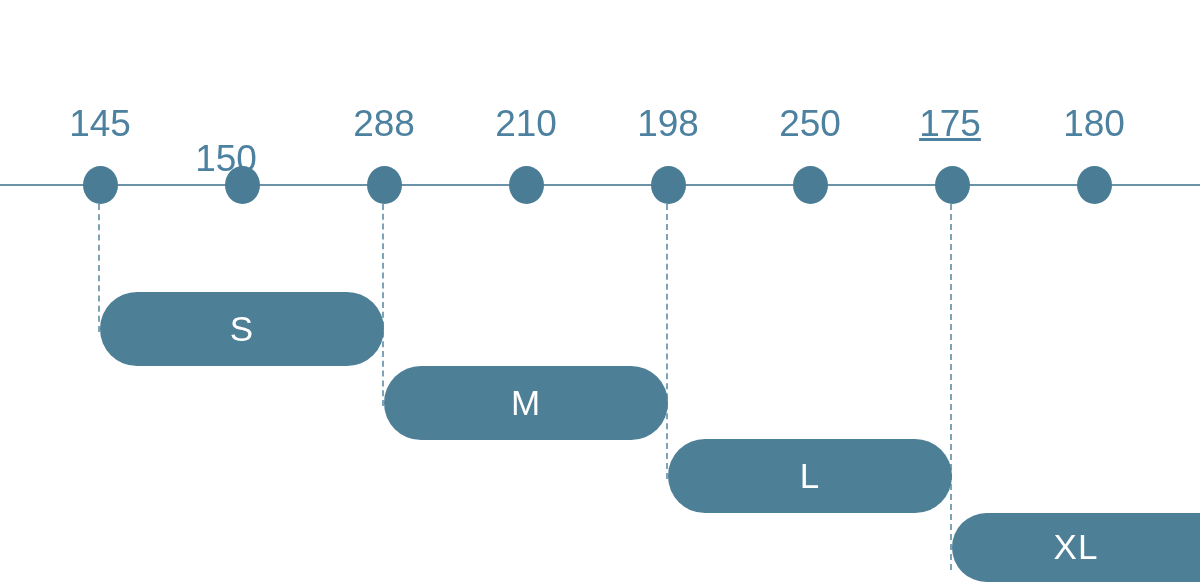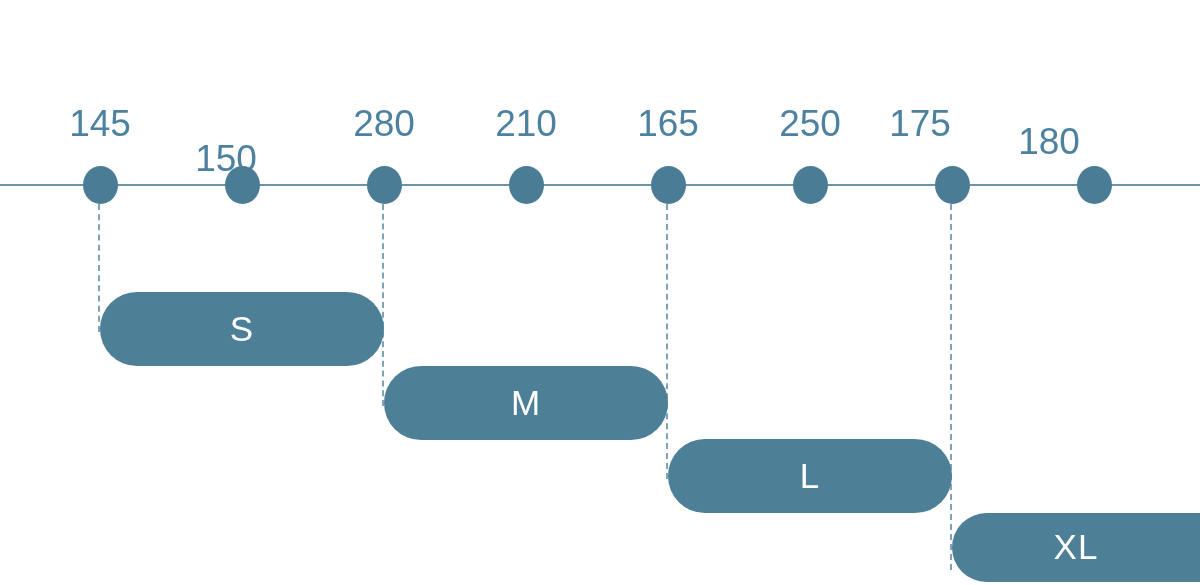--- a/index.html
+++ b/index.html
@@ -82,31 +82,31 @@
 </head>
 <body>
 
 <div id="stage">
   <div id="axis-line"></div>
   <div id="chart-layer">
       <div class="tick-label" style="left: 50px;">145</div>
       <div class="axis-dot" style="left: 82.5px;"></div>
       <div class="tick-label" style="left: 176px; margin-top: 35px;">150</div>
       <div class="axis-dot" style="left: 224.5px;"></div>
-      <div class="tick-label" style="left: 334px;">280</div>
+      <div class="tick-label" style="left: 334px;">288</div>
       <div class="axis-dot" style="left: 366.5px;"></div>
       <div class="tick-label" style="left: 476px;">210</div>
       <div class="axis-dot" style="left: 508.5px;"></div>
-      <div class="tick-label" style="left: 618px;">165</div>
+      <div class="tick-label" style="left: 618px;">198</div>
       <div class="axis-dot" style="left: 650.5px;"></div>
       <div class="tick-label" style="left: 760px;">250</div>
       <div class="axis-dot" style="left: 792.5px;"></div>
-      <div class="tick-label" style="left: 870px;">175</div>
+      <div class="tick-label" style="left: 900px; text-decoration: underline;">175</div>
       <div class="axis-dot" style="left: 934.5px;"></div>
-      <div class="tick-label" style="left: 999px; margin-top: 18px;">180</div>
+      <div class="tick-label" style="left: 1044px;">180</div>
       <div class="axis-dot" style="left: 1076.5px;"></div>
       <div class="guide-line" style="left: 98px; top: 204px; height: 128px;"></div>
       <div class="size-bar" style="left: 100px; top: 292px; width: 284px; height: 74px;">
         <span class="size-bar-label">S</span>
       </div>
       <div class="guide-line" style="left: 382px; top: 204px; height: 201.5px;"></div>
       <div class="size-bar" style="left: 384px; top: 365.5px; width: 284px; height: 74px;">
         <span class="size-bar-label">M</span>
       </div>
       <div class="guide-line" style="left: 666px; top: 204px; height: 275px;"></div>

